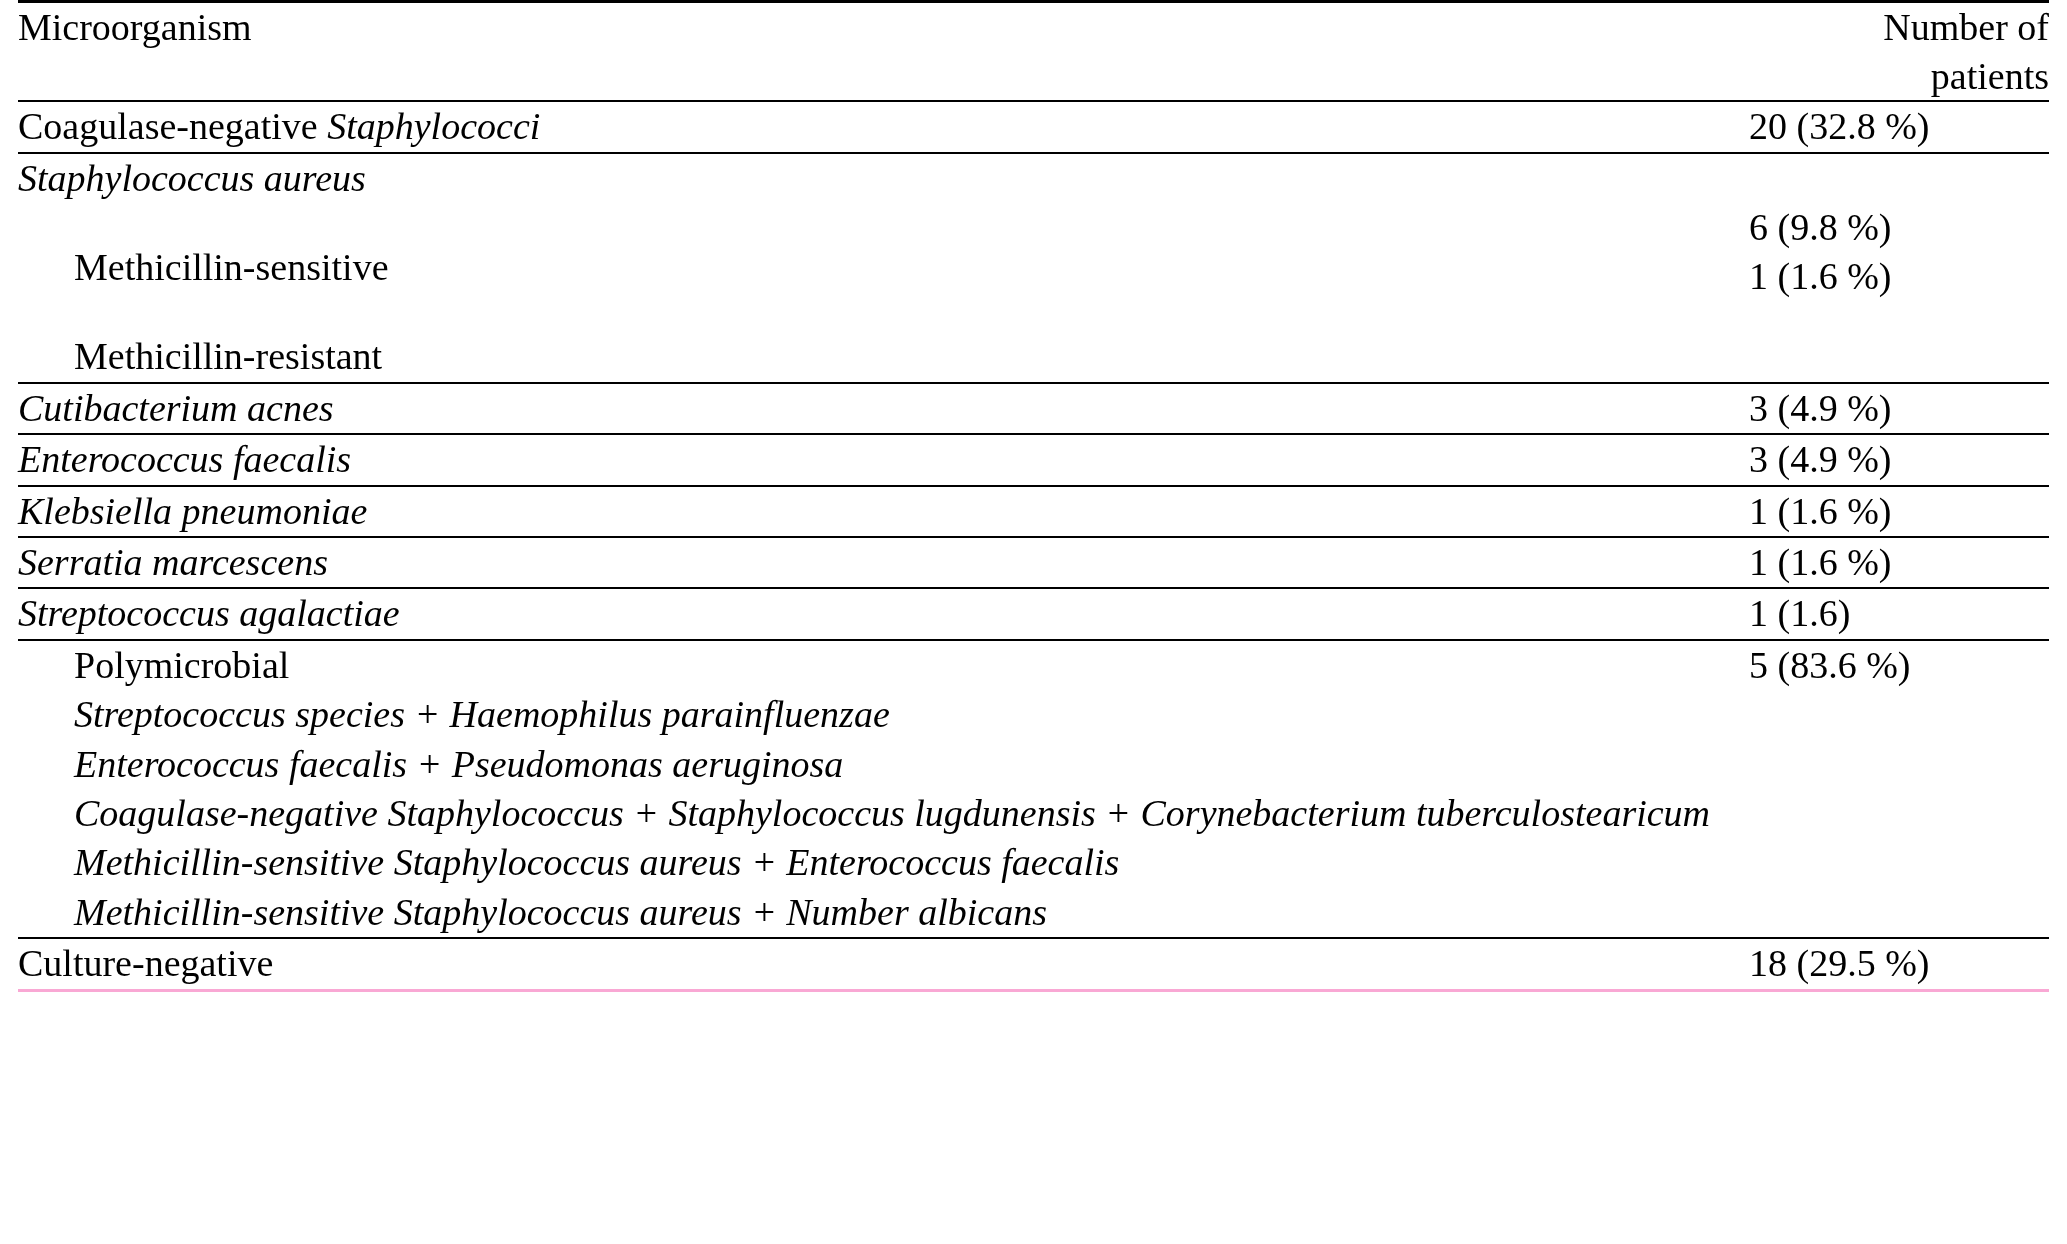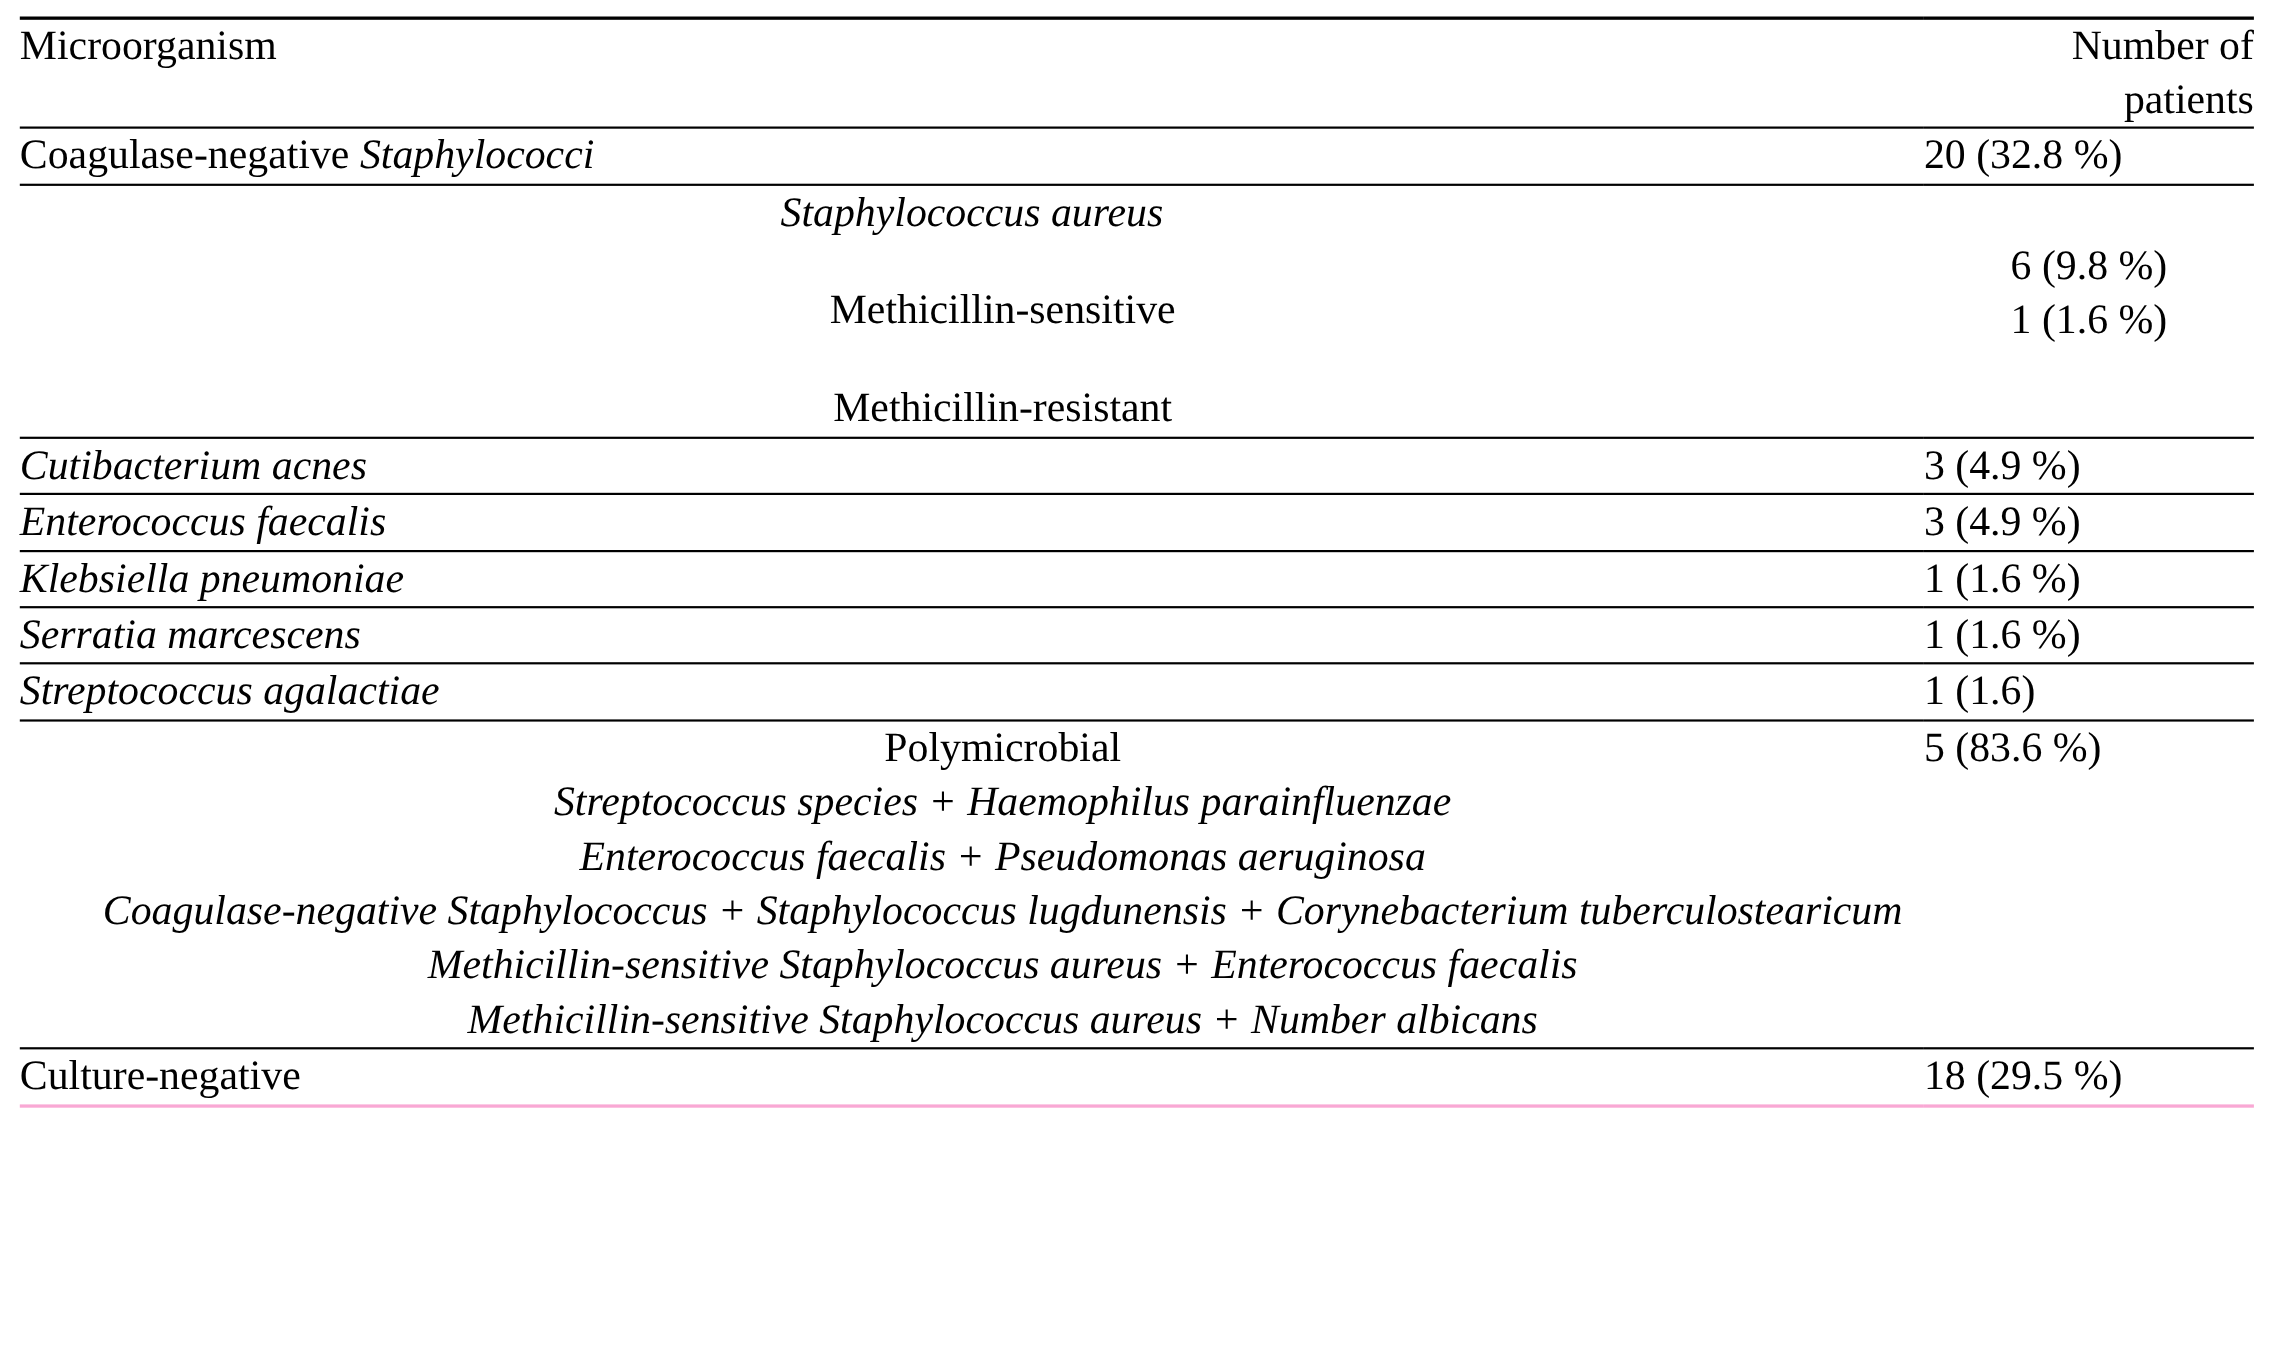--- a/index.html
+++ b/index.html
@@ -9,21 +9,21 @@
   }
   body {
     width: 2067px;
     font-family: "Liberation Serif", "DejaVu Serif", serif;
     color: #000000;
     -webkit-font-smoothing: antialiased;
   }
   .table-wrap {
     width: 2067px;
     box-sizing: border-box;
-    padding: 15px 18px;
+    padding: 0 18px;
   }
   table.micro-table {
     width: 100%;
     border-collapse: collapse;
     font-size: 38px;
     line-height: 1.30;
   }
   table.micro-table td, table.micro-table th {
     vertical-align: top;
     padding: 0;
@@ -63,21 +63,21 @@
   .hdr-num {
     display: block;
     text-align: right;
     max-width: 230px;
     margin-left: auto;
     line-height: 1.28;
     font-family: Liberation Serif, serif;
   }
   .it { font-style: italic; }
   .indent { padding-left: 56px; margin-top: 40px; }
-  .sub-line { display: block; text-align: center; }
+  .sub-line { display: block; }
   .group-lines .sub-line { padding-left: 56px; }
   .num-mid {
     vertical-align: middle;
   }
 </style>
 </head>
 <body>
 
 <div class="table-wrap">
   <table class="micro-table">

